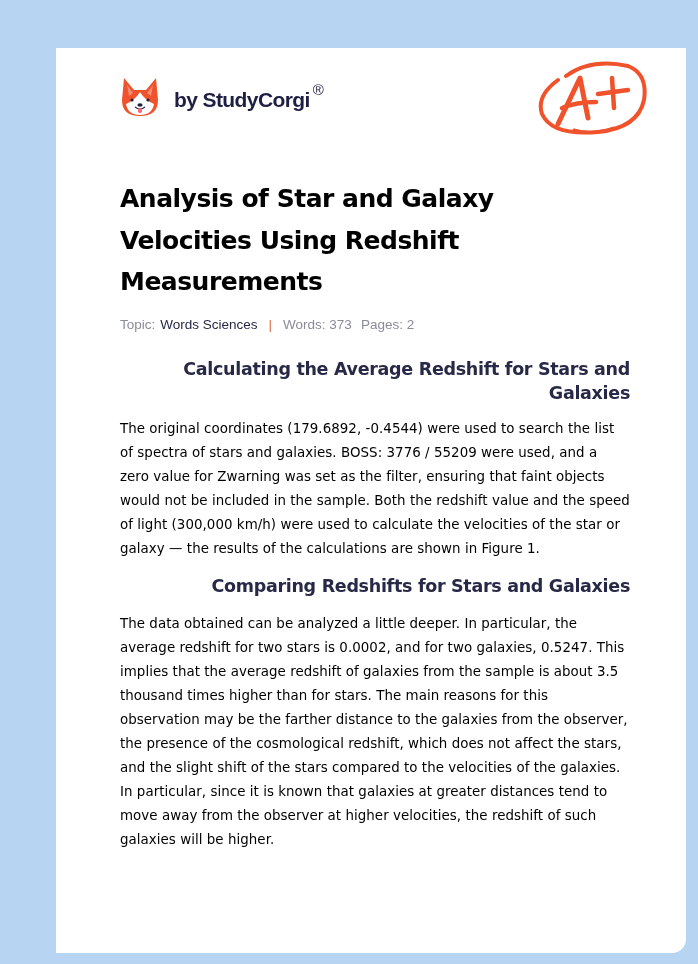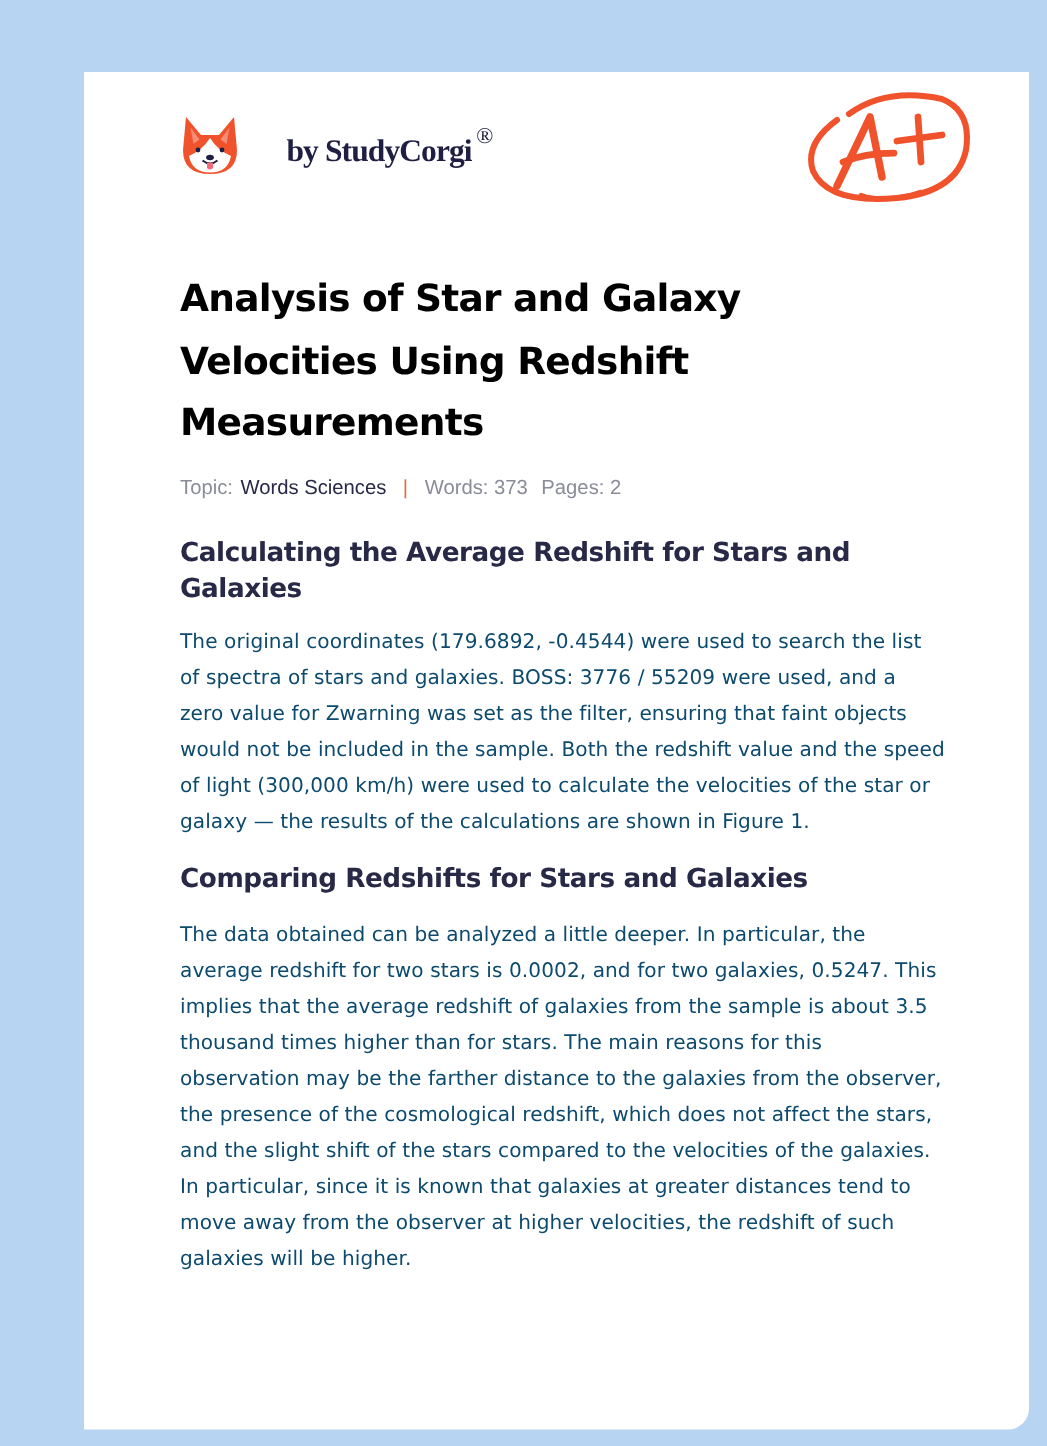--- a/index.html
+++ b/index.html
@@ -15,22 +15,22 @@
     background: #ffffff;
     border-bottom-right-radius: 14px;
     overflow: hidden;
   }
   .brand {
     position: absolute; left: 64px; top: 26px;
     display: flex; align-items: center;
   }
   .corgi { width: 40px; height: 46px; }
   .brand-text {
-    margin-left: 31px; margin-top: 6px;
-    font-family: Liberation Serif, serif;
+    margin-left: 14px; margin-top: 6px;
+    font-family: Liberation Sans, sans-serif;
     font-weight: bold; font-size: 21px; color: #1e1f43;
     letter-spacing: -0.6px;
   }
   .reg {
     position: relative; top: -12px; margin-left: 3px;
     font-size: 15px; font-weight: normal; color: #1e1f43;
   }
   .grade { position: absolute; left: 480px; top: 10px; width: 114px; height: 84px; }
   .content { position: absolute; left: 64px; top: 130px; width: 510px; }
   h1 {
@@ -39,25 +39,25 @@
   }
   .meta {
     margin-top: 14px; font-size: 13.5px; color: #8a8c99;
     display: flex; align-items: flex-start; white-space: nowrap;
   }
   .meta .topic-val { color: #272946; margin-left: 5px; }
   .meta .sep { color: #e26a3c; margin: 0 11px 0 11px; }
   .meta .pages { margin-left: 9px; }
   h2 {
     margin: 0; font-family: "DejaVu Sans", sans-serif; font-weight: bold;
-    font-size: 17.5px; line-height: 24px; color: #272946; letter-spacing: -0.3px;
+    font-size: 17.5px; line-height: 24px; color: #272946; letter-spacing: -0.3px; text-align: right;
   }
   p {
     margin: 0; font-family: "DejaVu Sans", sans-serif; font-size: 13.4px;
-    line-height: 24px; color: #0c4a6e; letter-spacing: 0.05px;
+    line-height: 24px; color: #000000; letter-spacing: 0.05px;
   }
   .h2a { margin-top: 25px; }
   .p1 { margin-top: 12px; }
   .h2b { margin-top: 13px; }
   .p2 { margin-top: 14px; }
   .p3 { margin-top: 18px; }
 </style>
 </head>
 <body>
 

